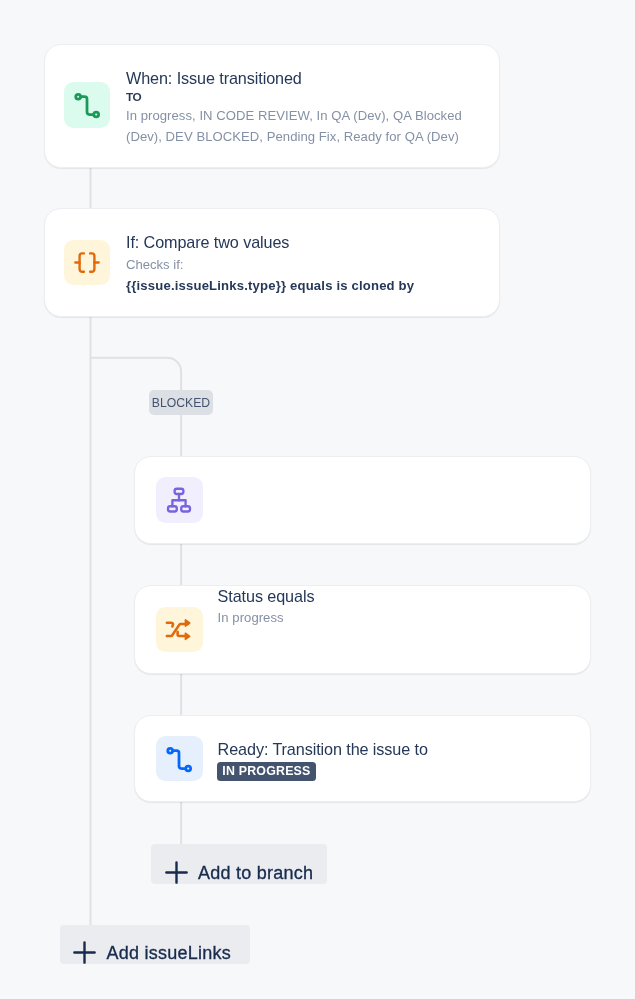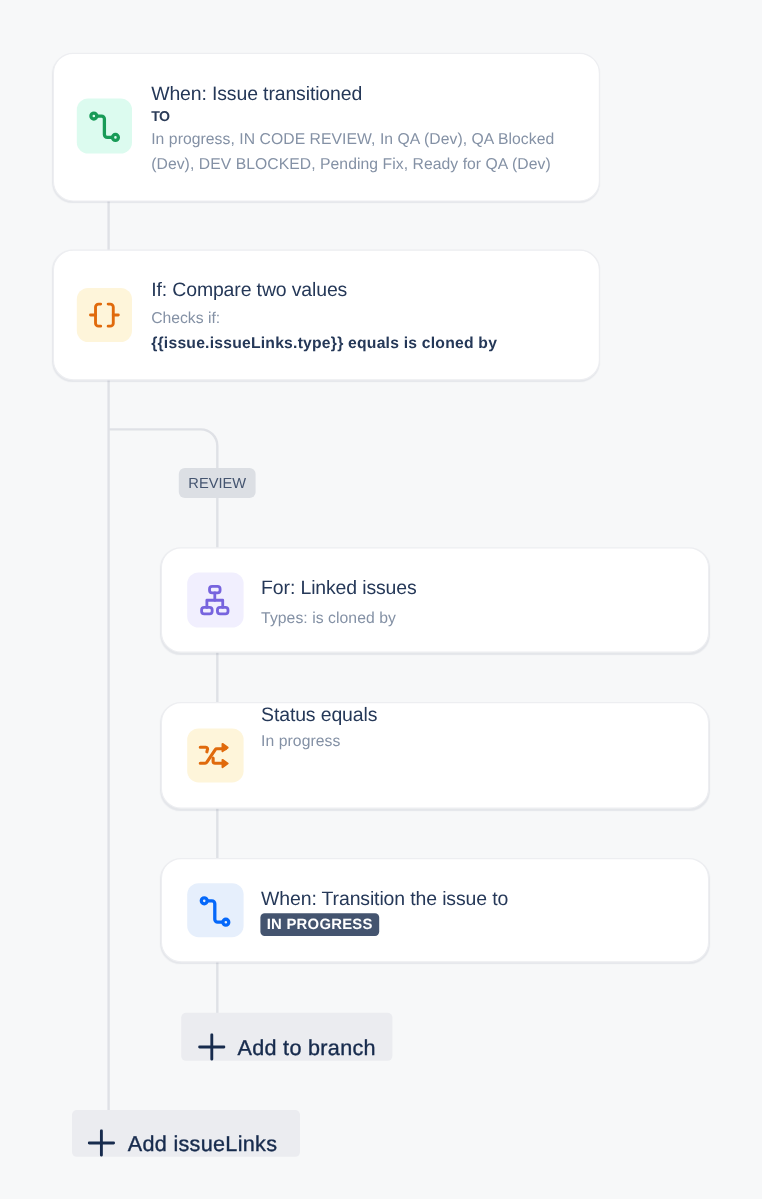--- a/index.html
+++ b/index.html
@@ -156,36 +156,32 @@
         <circle class="ring" cx="32.2" cy="32.5" r="2.45" fill="none"></circle>
       </svg>
     </div>
     <div class="card-body">
       <div class="card-title">When: Issue transitioned</div>
       <div class="card-sub-label">TO</div>
       <div class="card-desc">In progress, IN CODE REVIEW, In QA (Dev), QA Blocked (Dev), DEV BLOCKED, Pending Fix, Ready for QA (Dev)</div>
     </div>
   </div>
 
-  <div class="pill">REVIEW</div>
+  <div class="pill">BLOCKED</div>
 
   <div class="card card3">
     <div class="icon-box">
       <svg viewBox="0 0 46 46" width="46" height="46">
         <rect class="stk" x="18.6" y="11.7" width="8.8" height="5.3" rx="2.2" fill="none"></rect>
         <rect class="stk" x="12.0" y="29.2" width="8.8" height="5.3" rx="2.2" fill="none"></rect>
         <rect class="stk" x="25.2" y="29.2" width="8.8" height="5.3" rx="2.2" fill="none"></rect>
         <path class="stk" d="M23 17 V23.2" fill="none"></path>
         <path class="stk" d="M16.4 29.2 V23.2 H29.6 V29.2" fill="none"></path>
       </svg>
     </div>
-    <div class="card-body">
-      <div class="card-title">For: Linked issues</div>
-      <div class="card-desc">Types: is cloned by</div>
-    </div>
   </div>
 
   <div class="card card4">
     <div class="icon-box">
       <svg viewBox="0 0 46 46" width="46" height="46">
         <path class="stk" d="M10.9 15.7 H15.5 a1.5 1.5 0 0 1 1.23 2.35 L16.4 19.5" fill="none"></path>
         <path class="stk" d="M10.9 29.0 H15.0 a1.5 1.5 0 0 0 1.24 -0.66 L23.4 17.6 a1.5 1.5 0 0 1 1.24 -0.66 H31.9" fill="none"></path>
         <path class="stk" d="M21.6 24.8 v2.75 a1.5 1.5 0 0 0 1.5 1.45 H31.9" fill="none"></path>
         <path class="fil" d="M29.4 12.9 L33.7 16.0 L29.4 19.1 Z"></path>
         <path class="fil" d="M29.4 26.2 L33.7 29.3 L29.4 32.4 Z"></path>
@@ -199,21 +195,21 @@
 
   <div class="card card5">
     <div class="icon-box">
       <svg viewBox="0 0 46 46" width="46" height="46">
         <path class="stk" d="M16.9 14.7 H20.6 a2.4 2.4 0 0 1 2.4 2.4 V30.1 a2.4 2.4 0 0 0 2.4 2.4 h3.6" fill="none"></path>
         <circle class="ring" cx="14.2" cy="14.7" r="2.45" fill="none"></circle>
         <circle class="ring" cx="32.2" cy="32.5" r="2.45" fill="none"></circle>
       </svg>
     </div>
     <div class="card-body">
-      <div class="card-title">When: Transition the issue to</div>
+      <div class="card-title">Ready: Transition the issue to</div>
       <div class="badge-row">
         <span class="badge">IN PROGRESS</span>
       </div>
     </div>
   </div>
 
   <button class="btn btn-branch">
     <svg class="plus" viewBox="0 0 24 24" width="23" height="23">
       <path d="M12 1.4 V22.6 M1.4 12 H22.6" fill="none" stroke="#172B4D" stroke-width="2.5" stroke-linecap="round"></path>
     </svg>

